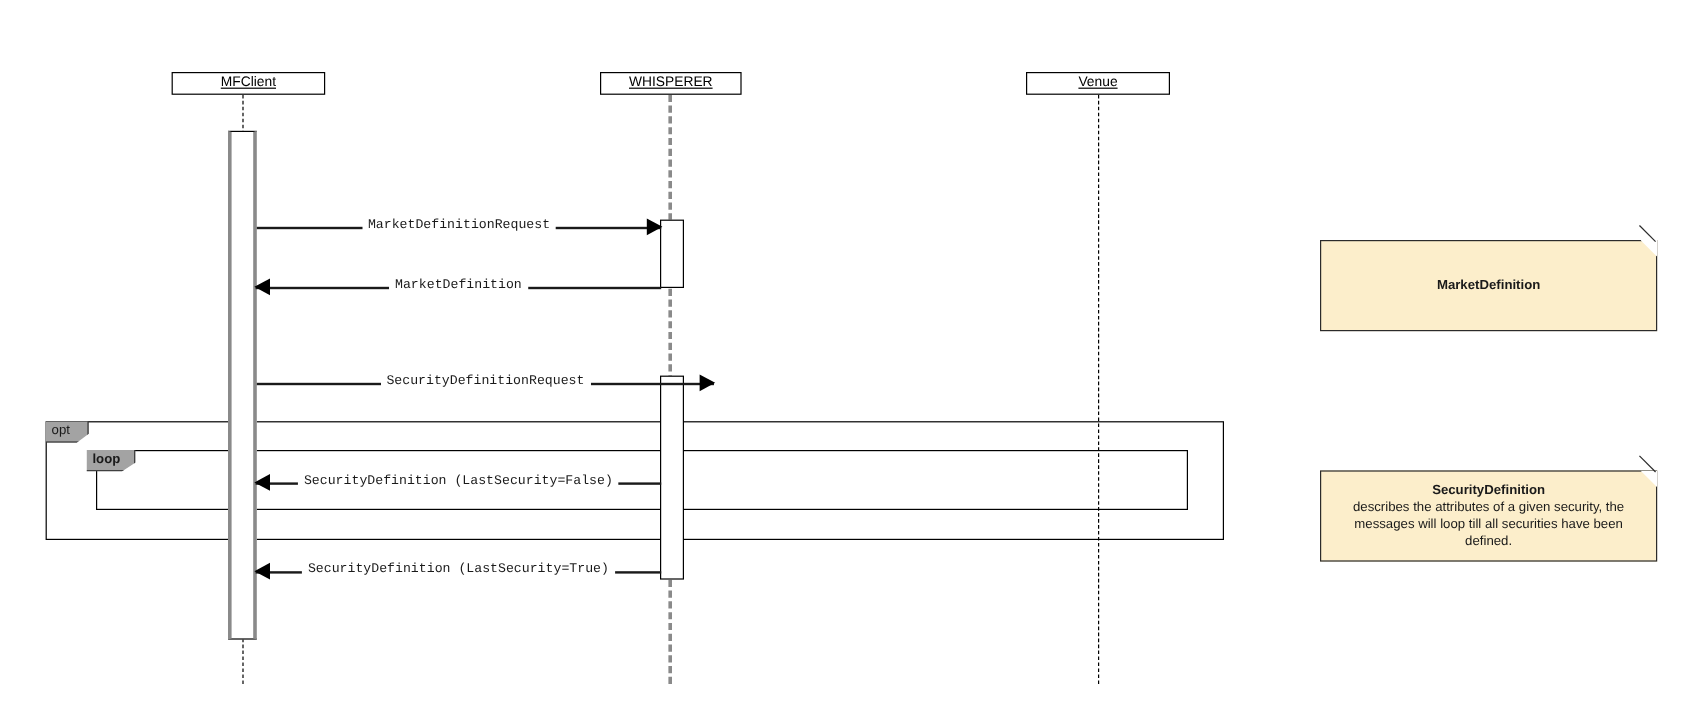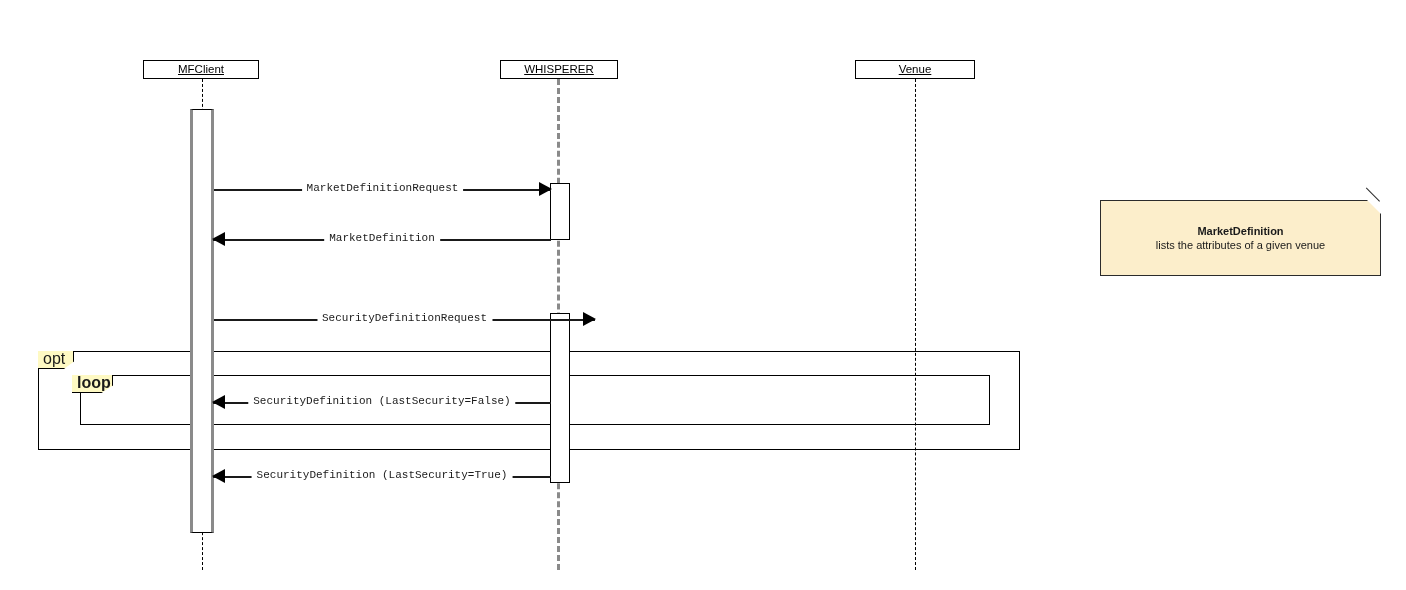--- a/index.html
+++ b/index.html
@@ -112,24 +112,24 @@
   .fragment {
     position: absolute;
     box-sizing: border-box;
     border: 1px solid #000000;
     background: transparent;
     z-index: 3;
   }
   .fragment-tab {
     position: absolute;
     box-sizing: border-box;
-    background: #fef9c3;
+    background: #a3a3a3;
     border-right: 1px solid #000000;
     border-bottom: 1px solid #000000;
-    font-size: 16px;
+    font-size: 11px;
     color: #1a1a1a;
     line-height: 16px;
     padding: 0 4px 0 5px;
     z-index: 7;
     clip-path: polygon(0 0, 100% 0, 100% 58%, 72% 100%, 0 100%);
   }
   
   .note {
     position: absolute;
     box-sizing: border-box;
@@ -173,21 +173,21 @@
   .note-body {
     display: block;
     font-size: 11px;
   }
 </style>
 </head>
 <body>
 
 <div id="canvas">
 
-  <div class="lifeline-head" style="left:143px; top:60px; width:116px;">
+  <div class="lifeline-head" style="left:143px; top:60px; width:128px;">
     <span>MFClient</span>
   </div>
 
   <div class="lifeline-head" style="left:500px; top:60px; width:118px;">
     <span>WHISPERER</span>
   </div>
 
   <div class="lifeline-head" style="left:855px; top:60px; width:120px;">
     <span>Venue</span>
   </div>
@@ -241,17 +241,22 @@
   <div class="msg to-left" style="left:213px; top:469px; width:338px;">
     <div class="line"></div>
     <div class="arrow"></div>
     <div class="label">SecurityDefinition (LastSecurity=True)</div>
   </div>
 
   <div class="note" style="left:1100px; top:200px; width:281px; height:76px;">
     <div class="note-fold2"></div>
     <div class="note-fold-line"></div>
     <span class="note-title">MarketDefinition</span>
-    <span class="note-body">lists the attributes of a given venue</span>
-  </div>
-
+  </div>
+
+  <div class="note" style="left:1100px; top:392px; width:281px; height:76px;">
+    <div class="note-fold2"></div>
+    <div class="note-fold-line"></div>
+    <span class="note-title">SecurityDefinition</span>
+    <span class="note-body">describes the attributes of a given security, the messages will loop till all securities have been defined.</span>
+  </div>
 
 </div>
 
 </body></html>

